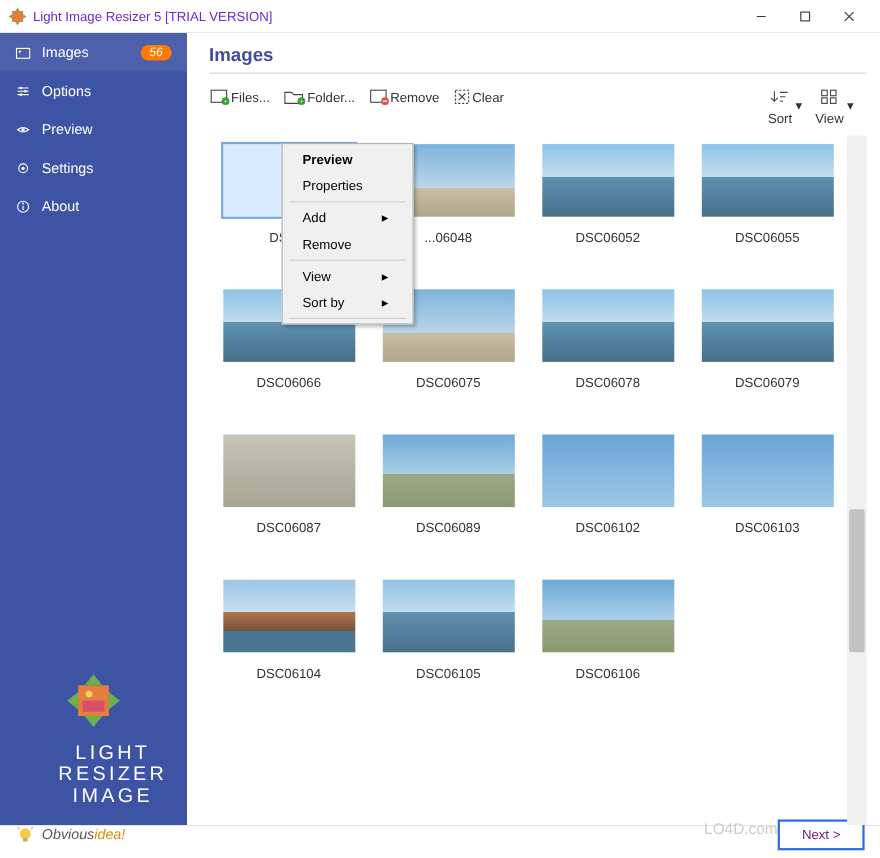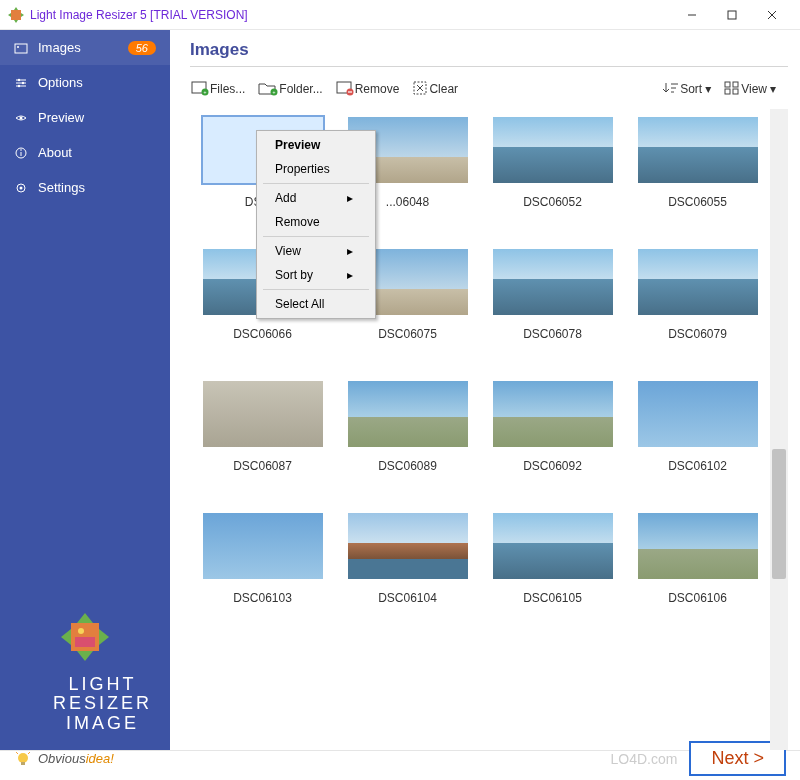--- a/index.html
+++ b/index.html
@@ -28,21 +28,21 @@
 
 .main { flex: 1; display: flex; flex-direction: column; padding: 10px 12px 0 20px; position: relative; }
 .page-title { font-size: 17px; color: #424d9b; font-weight: 600; margin-bottom: 6px; }
 .hr { border: none; border-top: 1px solid #d5d5d5; margin-bottom: 6px; }
 
 .toolbar { display: flex; align-items: flex-start; padding: 4px 0 8px; }
 .tbtn { display: flex; flex-direction: row; align-items: center; margin-right: 12px; cursor: pointer; color: #333; font-size: 12px; }
 .tbtn .ticon { height: 22px; display: flex; align-items: center; justify-content: center; margin-bottom: 2px; }
 .toolbar .right { margin-left: auto; display: flex; }
 .tbtn.drop { flex-direction: row; align-items: center; }
-.tbtn.drop .col { display: flex; align-items: center; }
+.tbtn.drop .col { display: flex; flex-direction: column; align-items: center; }
 .tbtn.drop .caret { margin-left: 3px; }
 
 .thumb-area { flex: 1; display: flex; overflow: hidden; }
 .thumb-grid { flex: 1; display: grid; grid-template-columns: repeat(4, 1fr); grid-auto-rows: 128px; gap: 4px 4px; padding: 2px 2px 0 2px; overflow-y: auto; }
 .cell { display: flex; flex-direction: column; align-items: center; justify-content: flex-start; }
 .cell .thumb { width: 120px; height: 66px; margin-top: 6px; position: relative; }
 .cell.selected .thumb { outline: 2px solid #7aa7e0; background: #d9ecff; }
 .cell .caption { margin-top: 12px; font-size: 12px; color: #333; }
 
 .scrollbar { width: 18px; background: #f0f0f0; position: relative; }
@@ -52,23 +52,23 @@
 .ctxmenu { position: absolute; background: #f0f0f0; border: 1px solid #b3b3b3; box-shadow: 2px 2px 3px rgba(0,0,0,0.25); font-size: 12px; min-width: 120px; padding: 2px; z-index: 50; }
 .ctxmenu .mitem { padding: 5px 20px 5px 16px; display: flex; justify-content: space-between; align-items: center; cursor: default; }
 .ctxmenu .mitem.bold { font-weight: 600; }
 .ctxmenu .sep { border-top: 1px solid #cfcfcf; margin: 2px 4px; }
 
 
 .footer { height: 16px; display: flex; align-items: center; padding: 0 14px; border-top: 1px solid #e5e5e5; }
 .footer .bulb { width: 18px; height: 18px; margin-right: 6px; }
 .footer .brand-footer { font-style: italic; font-size: 13px; color: #555; }
 .footer .brand-footer .orange { color: #e28a00; }
-.footer .right-block { margin-left: auto; display: flex; align-items: center; gap: 12px; }
+.footer .right-block { margin-left: auto; display: flex; }
 .footer .watermark { color: #ccc; font-size: 14px; font-weight: 300; }
-.next-btn { border: 2px solid #2a6bd4; background: #fff; color: #c2410c; padding: 5px 20px; font-size: 18px; cursor: pointer; }
+.next-btn { border: 2px solid #2a6bd4; background: #fff; color: #701a75; padding: 5px 20px; font-size: 12px; cursor: pointer; }
 
 
 .ph-sky { background: linear-gradient(#6ea9d7 0%, #a9cfe6 55%, #9aa886 55%, #8a9b70 100%); }
 .ph-city { background: linear-gradient(#7eb3dc 0%, #bcd6e8 60%, #c8bfa8 60%, #b1a58a 100%); }
 .ph-water { background: linear-gradient(#8ec3e6 0%, #c2ddee 45%, #5f91b0 45%, #486f88 100%); }
 .ph-stone { background: linear-gradient(#c8c4b6 0%, #a9a493 100%); }
 .ph-bridge { background: linear-gradient(#9cc5e6 0%, #cae0ef 45%, #b07450 45%, #7a5238 70%, #4a7694 70%); }
 .ph-statue { background: linear-gradient(#6ba5d8 0%, #9cc7e6 100%); }
 </style>
 </head>
@@ -131,35 +131,35 @@
           <svg width="14" height="14" viewBox="0 0 14 14">
             <path d="M2 7 Q7 3 12 7 Q7 11 2 7 Z" fill="none" stroke="#fff"></path>
             <circle cx="7" cy="7" r="1.5" fill="#fff"></circle>
           </svg>
         </span>
       <span class="label">Preview</span>
     </div>
     <div class="item">
       <span class="icn">
           <svg width="14" height="14" viewBox="0 0 14 14">
+            <circle cx="7" cy="7" r="4" fill="none" stroke="#fff"></circle>
+            <circle cx="7" cy="7" r="1.5" fill="#fff"></circle>
+          </svg>
+        </span>
+      <span class="label">Settings</span>
+    </div>
+    <div class="item">
+      <span class="icn">
+          <svg width="14" height="14" viewBox="0 0 14 14">
             <circle cx="7" cy="7" r="5" fill="none" stroke="#fff"></circle>
             <line x1="7" y1="6" x2="7" y2="10" stroke="#fff"></line>
             <circle cx="7" cy="4" r="0.8" fill="#fff"></circle>
           </svg>
         </span>
       <span class="label">About</span>
-    </div>
-    <div class="item">
-      <span class="icn">
-          <svg width="14" height="14" viewBox="0 0 14 14">
-            <circle cx="7" cy="7" r="4" fill="none" stroke="#fff"></circle>
-            <circle cx="7" cy="7" r="1.5" fill="#fff"></circle>
-          </svg>
-        </span>
-      <span class="label">Settings</span>
     </div>
     <div class="spacer"></div>
     <div class="logo-block">
       <div class="logo-img">
         <svg viewBox="0 0 56 56">
             <rect x="14" y="14" width="28" height="28" fill="#e27f3e"></rect>
             <rect x="18" y="28" width="20" height="10" fill="#d94f6e"></rect>
             <circle cx="24" cy="22" r="3" fill="#f6d45a"></circle>
             <path d="M28 4 L36 14 L20 14 Z M52 28 L42 36 L42 20 Z M28 52 L20 42 L36 42 Z M4 28 L14 20 L14 36 Z" fill="#6ab04c"></path>
           </svg>
@@ -286,24 +286,20 @@
           </div>
           <div class="cell">
             <div class="thumb ph-stone"></div>
             <div class="caption">DSC06087</div>
           </div>
           <div class="cell">
             <div class="thumb ph-sky"></div>
             <div class="caption">DSC06089</div>
           </div>
           <div class="cell">
-            <div class="thumb ph-sky"></div>
-            <div class="caption">DSC06092</div>
-          </div>
-          <div class="cell">
             <div class="thumb ph-statue"></div>
             <div class="caption">DSC06102</div>
           </div>
           <div class="cell">
             <div class="thumb ph-statue"></div>
             <div class="caption">DSC06103</div>
           </div>
           <div class="cell">
             <div class="thumb ph-bridge"></div>
             <div class="caption">DSC06104</div>
@@ -340,23 +336,20 @@
       <div class="sep"></div>
       <div class="mitem">
           <span>View</span>
           <span>▸</span>
         </div>
       <div class="mitem">
           <span>Sort by</span>
           <span>▸</span>
         </div>
       <div class="sep"></div>
-      <div class="mitem">
-          <span>Select All</span>
-        </div>
     </div>
 
   </div>
 </div>
 
 <div class="footer">
   <span class="bulb">
     <svg viewBox="0 0 18 18">
         <circle cx="9" cy="8" r="5" fill="#f7c948"></circle>
         <rect x="7" y="12" width="4" height="3" fill="#bda76a"></rect>

